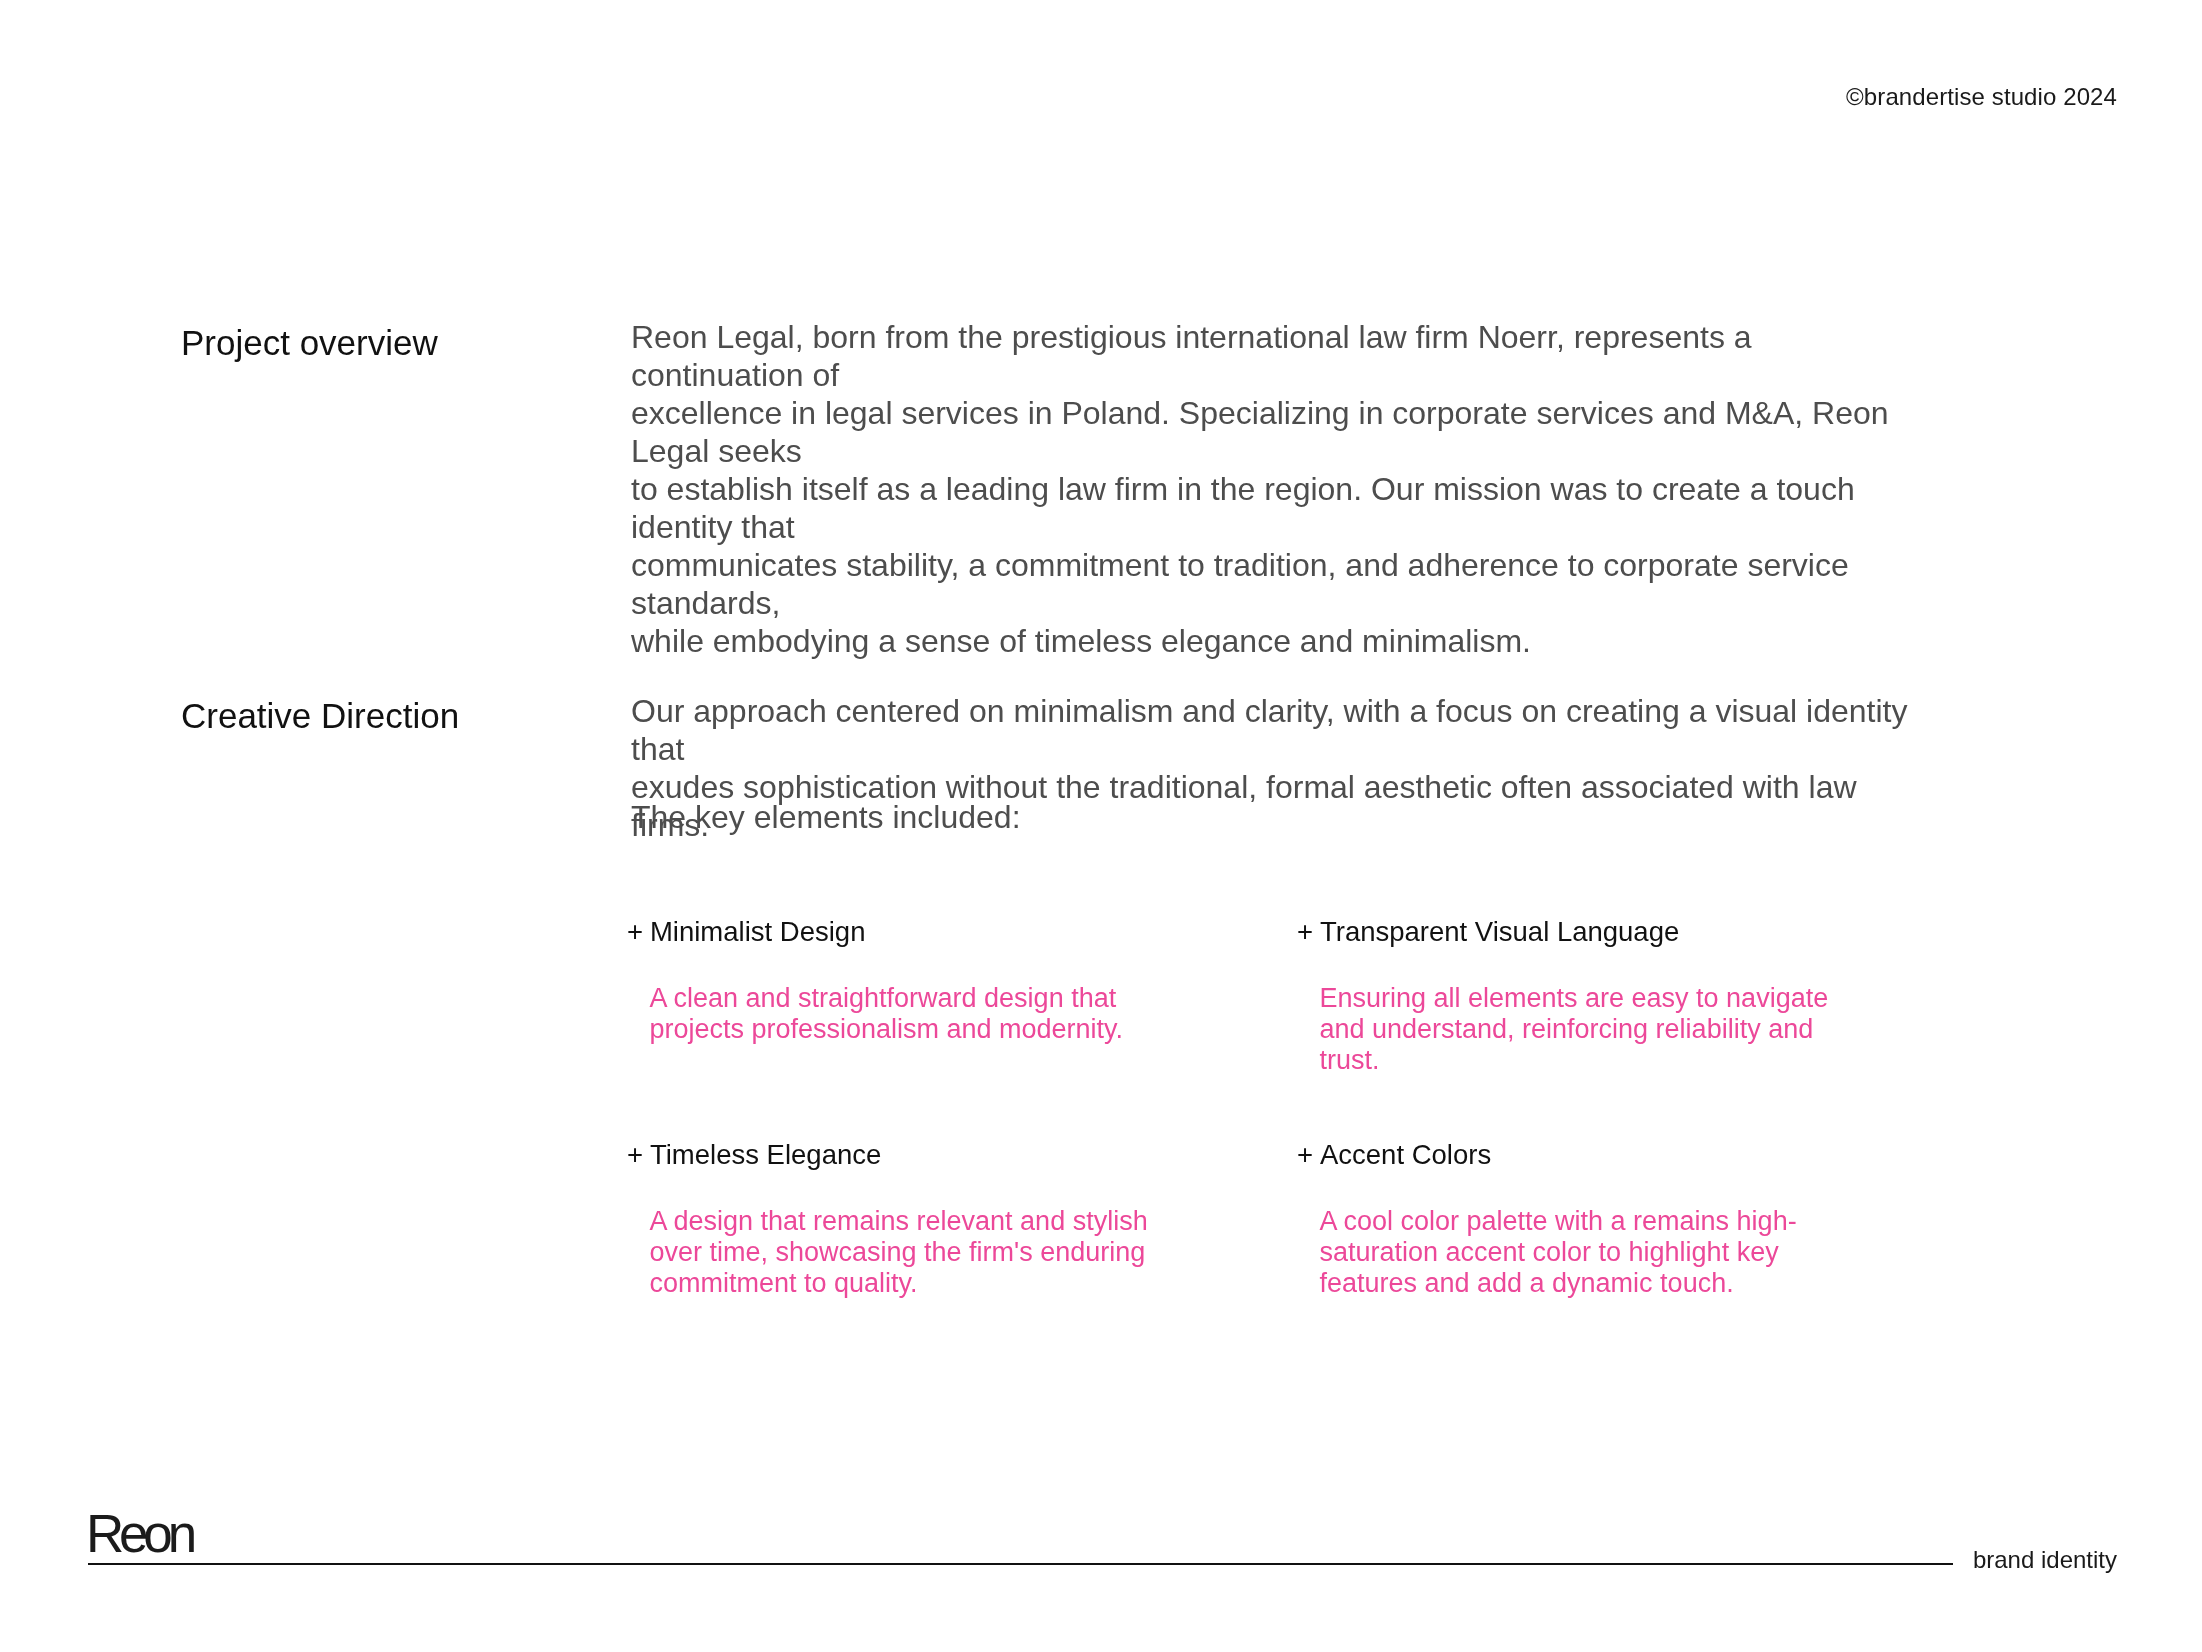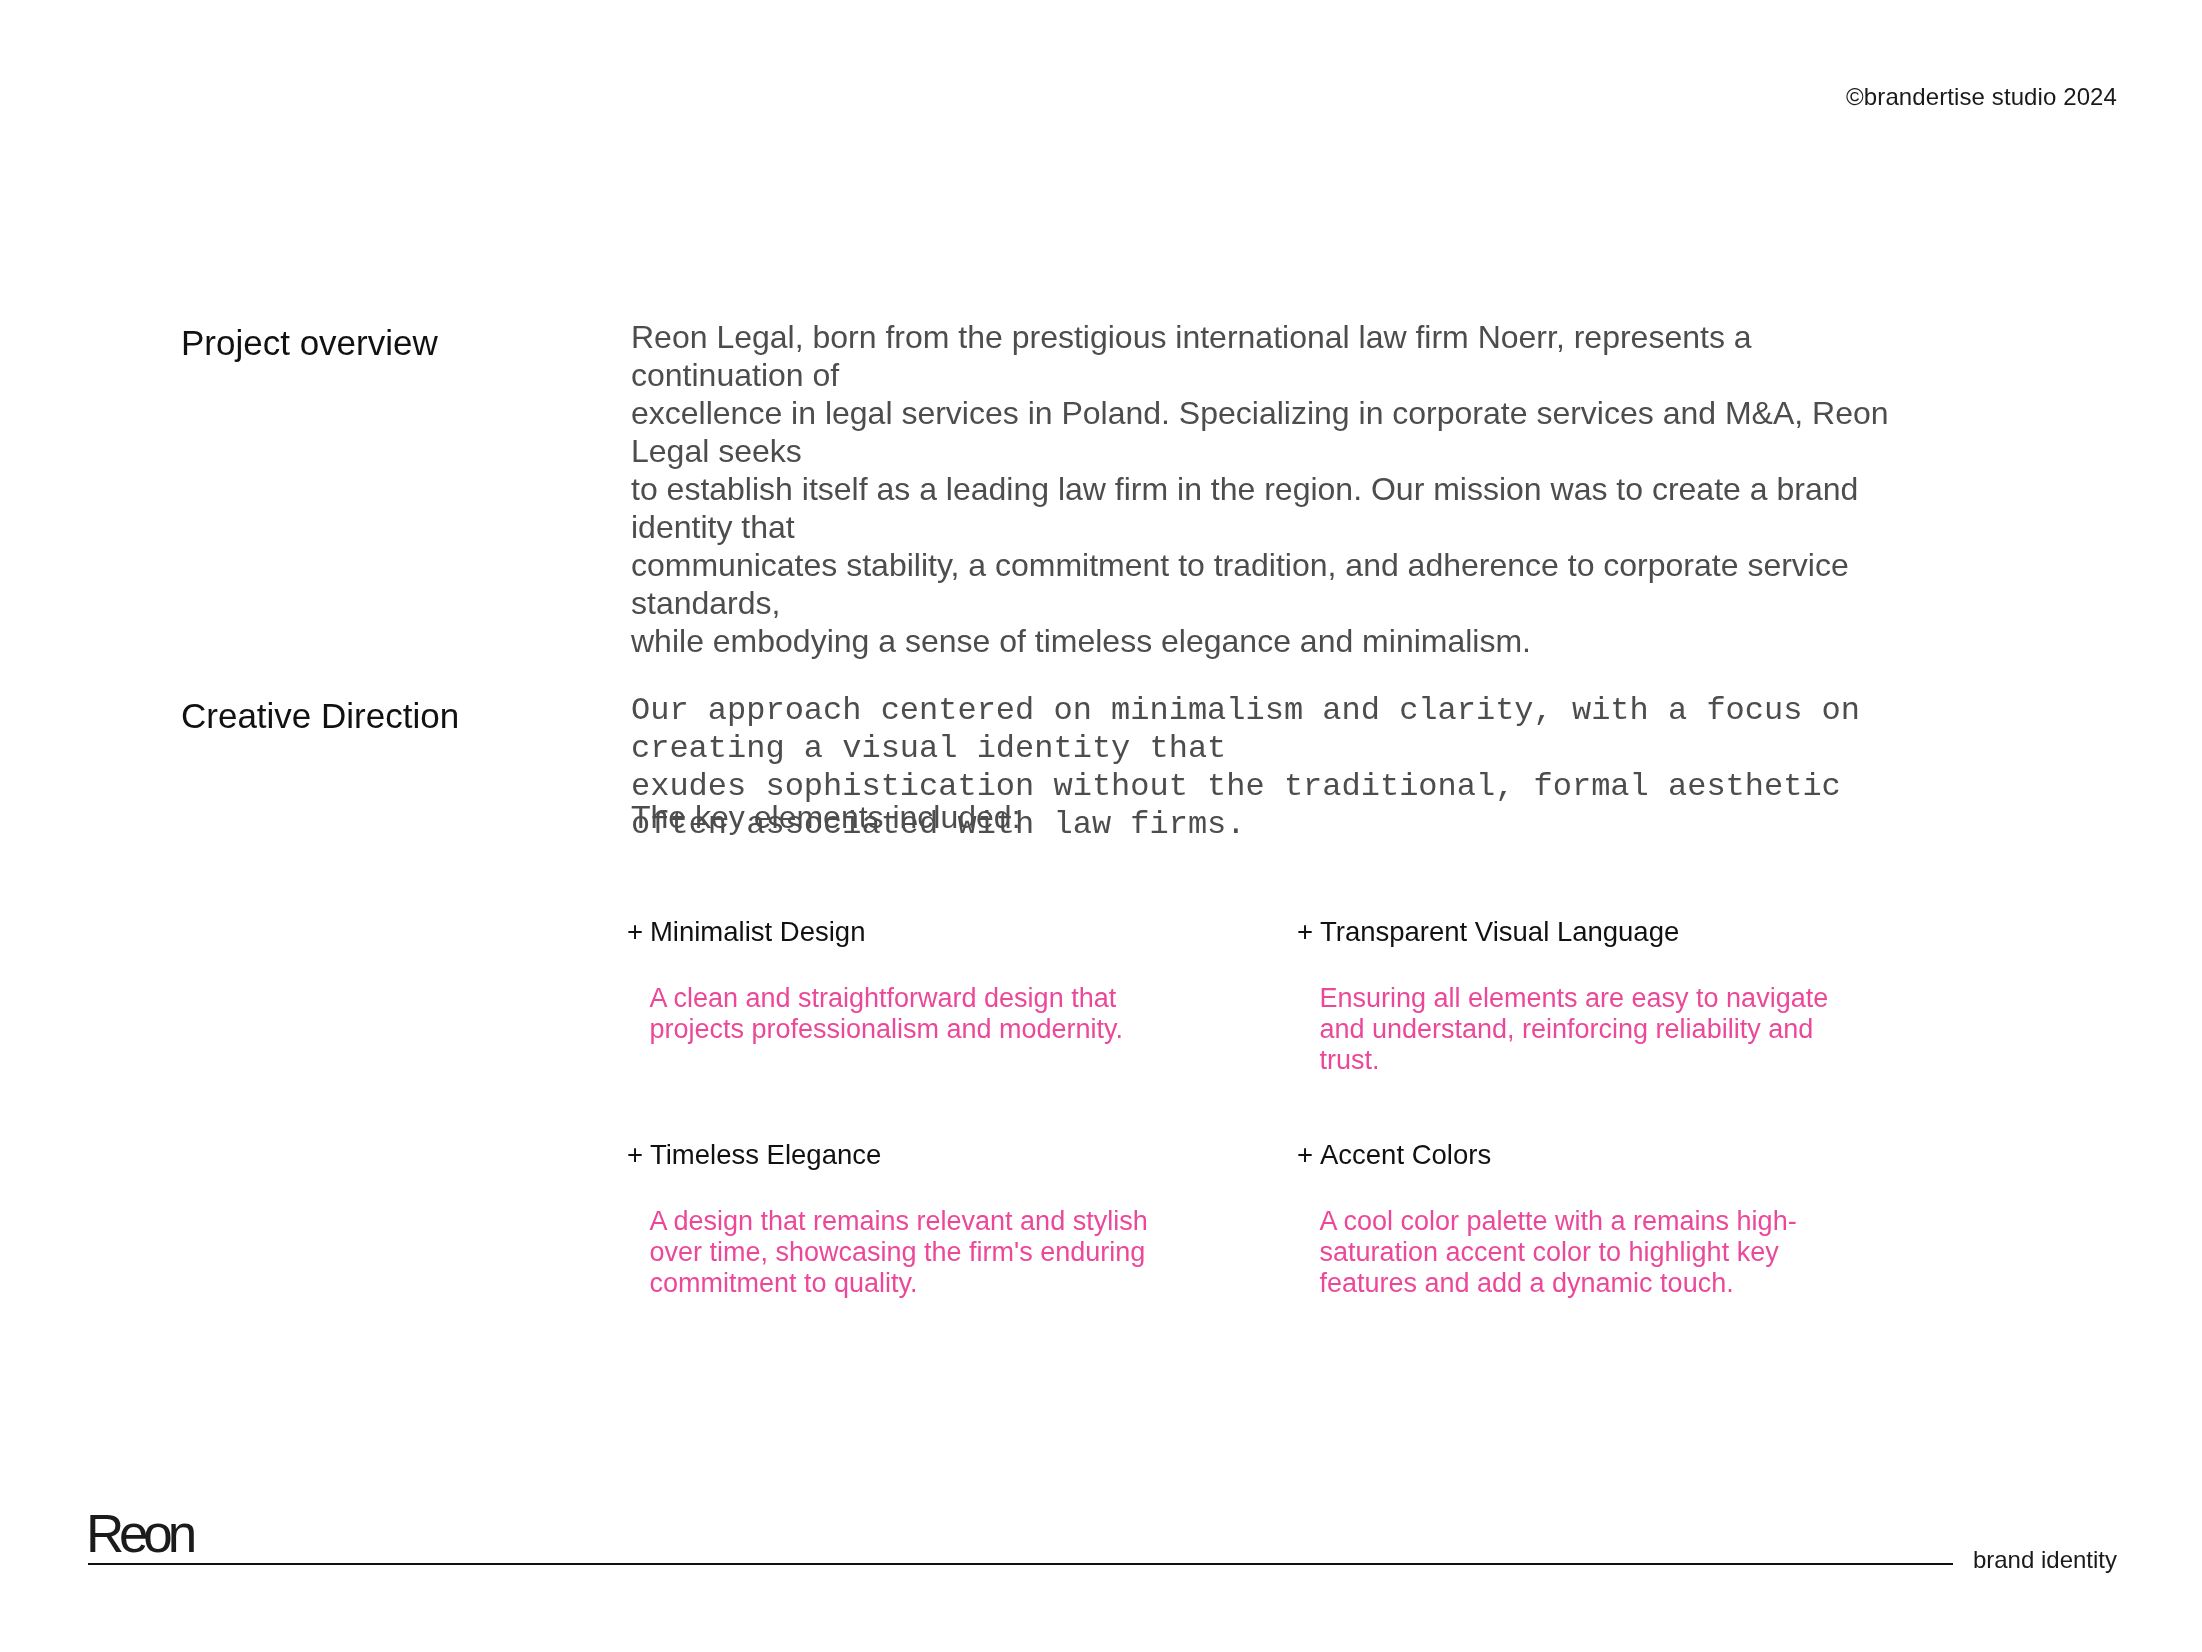--- a/index.html
+++ b/index.html
@@ -49,27 +49,27 @@
   </style>
 </head>
 <body>
 
 <div class="copyright">©brandertise studio 2024</div>
 
 <h2 class="section-title" style="top:311px;">Project overview</h2>
 <div class="body-text" style="top:318px;">
   <div>Reon Legal, born from the prestigious international law firm Noerr, represents a continuation of</div>
   <div>excellence in legal services in Poland. Specializing in corporate services and M&amp;A, Reon Legal seeks</div>
-  <div>to establish itself as a leading law firm in the region. Our mission was to create a brand identity that</div>
+  <div>to establish itself as a leading law firm in the region. Our mission was to create a touch identity that</div>
   <div>communicates stability, a commitment to tradition, and adherence to corporate service standards,</div>
   <div>while embodying a sense of timeless elegance and minimalism.</div>
 </div>
 
 <h2 class="section-title" style="top:684px;">Creative Direction</h2>
-<div class="body-text" style="top:692px;font-family:Liberation Mono, monospace;">
+<div class="body-text" style="top:692px;">
   <div>Our approach centered on minimalism and clarity, with a focus on creating a visual identity that</div>
   <div>exudes sophistication without the traditional, formal aesthetic often associated with law firms.</div>
 </div>
 <div class="body-text" style="top:798px;">The key elements included:</div>
 
 <div class="item" style="left:627px; top:915px;">
   <div class="item-title">
     <span class="plus">+</span>
     <span>Minimalist Design</span>
   </div>

